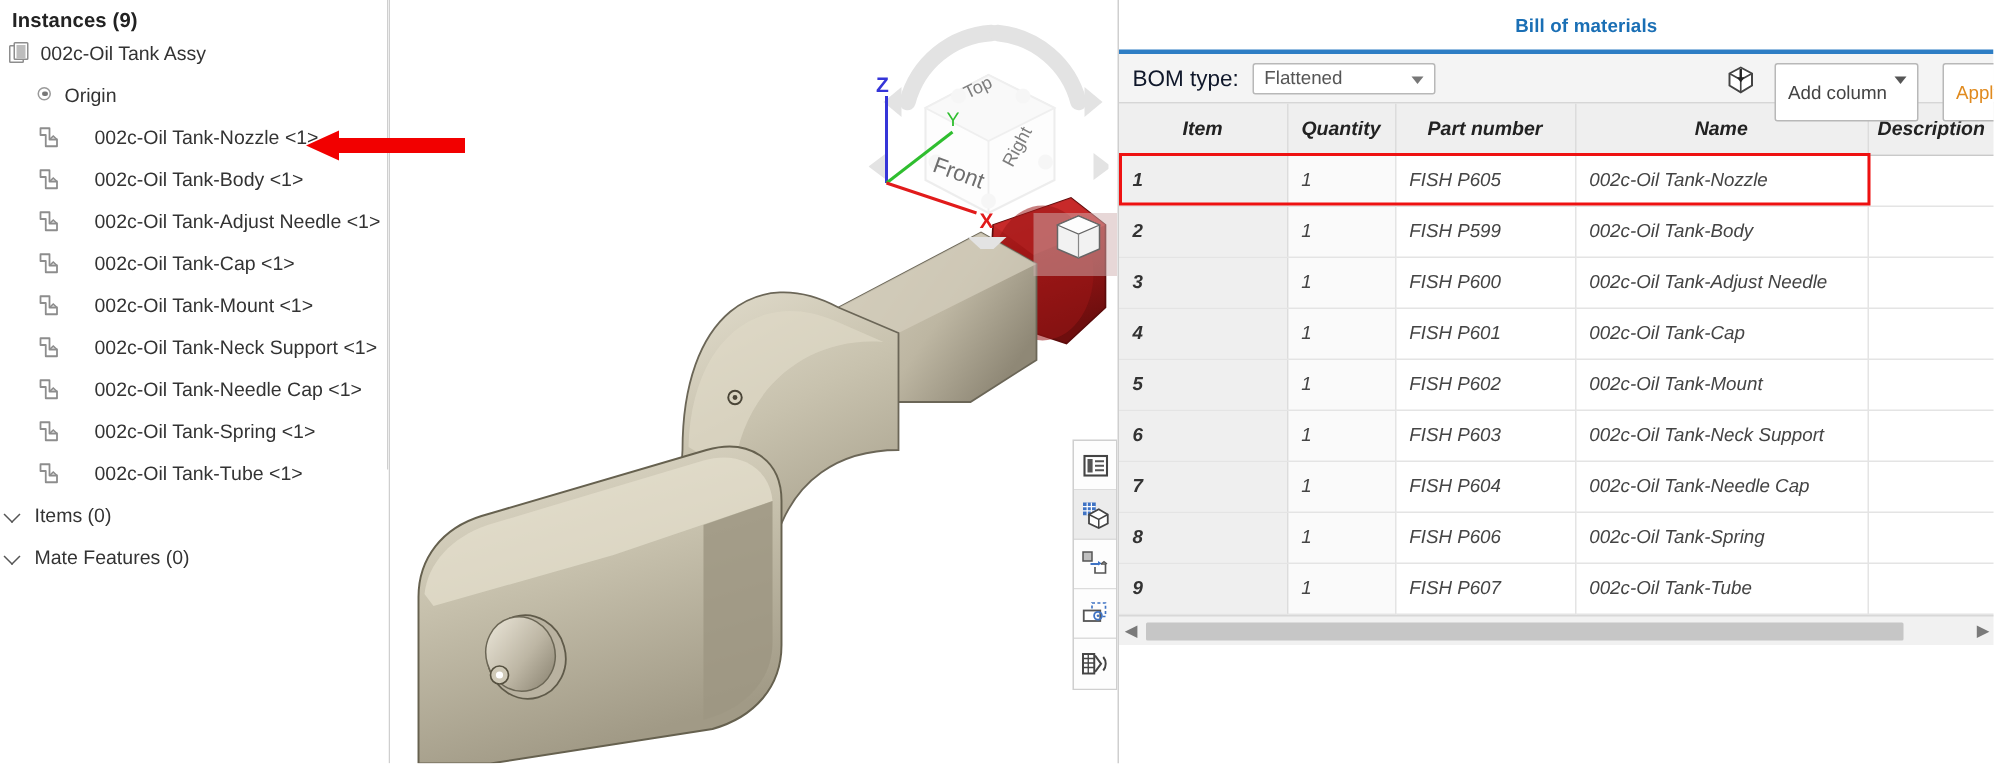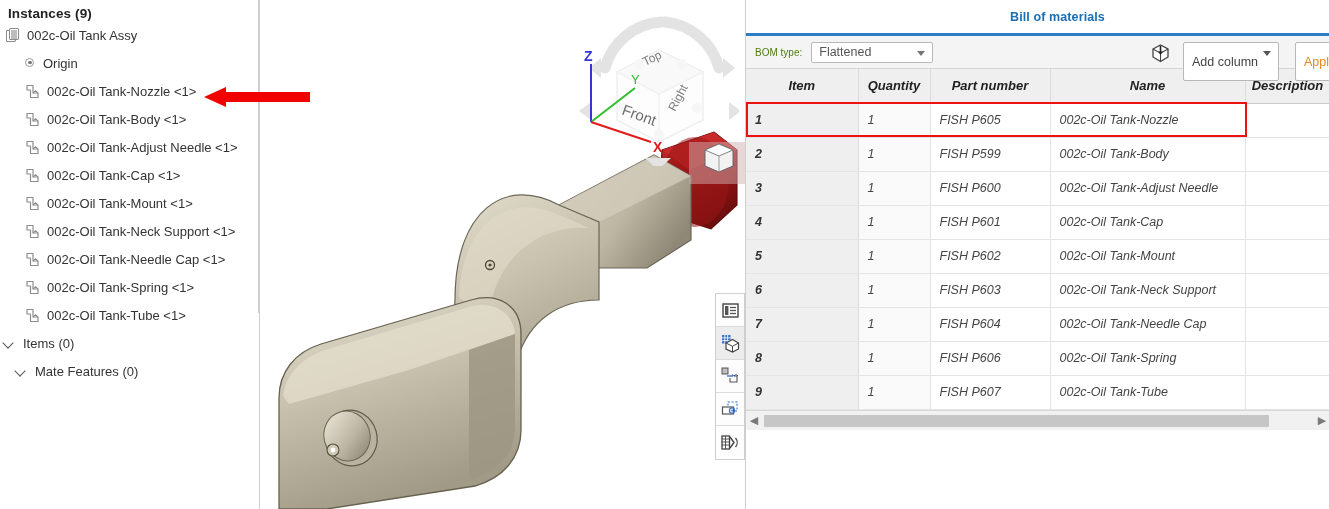--- a/index.html
+++ b/index.html
@@ -24,21 +24,21 @@
     font-size: 13.5px; font-weight: bold; color: #222;
     padding: 6px 0 0 8px; letter-spacing: .1px;
   }
   .tree-row {
     display: flex; align-items: center; height: 28px;
     font-size: 13px; color: #333; white-space: nowrap;
   }
   .tree-row .lbl { line-height: 1; }
   .ind-1 { padding-left: 6px; }
   .ind-2 { padding-left: 25px; }
-  .ind-3 { padding-left: 25px; }
+  .ind-3 { padding-left: 25px; gap: 16px; }
 
   .ic { display: inline-block; flex: 0 0 auto; margin-right: 7px; position: relative; }
 
   
   .ic-asm { width: 14px; height: 15px; }
   .ic-asm .s1 { position:absolute; left:0; top:2px; width:10px; height:12px;
       border:1.3px solid #8d8d8d; background:#fff; border-radius:1px; }
   .ic-asm .s2 { position:absolute; left:3px; top:0px; width:10px; height:12px;
       border:1.3px solid #8d8d8d; background:#fff; border-radius:1px; }
   .ic-asm .s3 { position:absolute; left:5px; top:2px; width:6px; height:9px; background:#bdbdbd; }
@@ -112,21 +112,21 @@
     font-size: 12.5px; color: #1a6fb5; font-weight: bold; letter-spacing: .1px;
     margin-left: 40px;
   }
   #bom-title-rule { height: 3px; background: #2d7dc4; width: 100%; }
 
   #bom-toolbar {
     height: 33px; background: #f4f4f4; border-bottom: 1px solid #d6d6d6;
     display: flex; align-items: center; padding: 0 0 0 9px; gap: 0;
     position: relative;
   }
-  .bom-label { font-size: 10px; color: #4d7c0f; margin-right: 9px; }
+  .bom-label { font-size: 15px; color: #0f172a; margin-right: 9px; }
   .bom-select {
     width: 122px; height: 21px; background: #fff; border: 1px solid #b8b8b8;
     border-radius: 2px; font-size: 12.5px; color: #555;
     display: flex; align-items: center; padding: 0 7px; position: relative;
   }
   .bom-select .caret {
     position:absolute; right: 7px; top: 8px;
     width:0;height:0;border-left:4px solid transparent;border-right:4px solid transparent;
     border-top:5px solid #777;
   }
@@ -288,21 +288,21 @@
           </span>
           <span class="lbl">002c-Oil Tank-Tube &lt;1&gt;</span>
         </div>
       </div>
 
     <div id="tree-sections">
         <div class="tree-row" style="padding-left: 2px;">
           <span class="chev"></span>
           <span class="lbl">Items (0)</span>
         </div>
-        <div class="tree-row" style="padding-left: 14px;">
+        <div class="tree-row" style="padding-left: 2px;">
           <span class="chev"></span>
           <span class="lbl">Mate Features (0)</span>
         </div>
       </div>
   </div>
 
   <div id="tree-toggle">
     <svg width="17" height="17" viewBox="0 0 17 17" aria-hidden="true">
       <line x1="3" y1="2.5" x2="3" y2="15" stroke="#666" stroke-width="1.4"></line>
       <polygon points="0.6,2.2 5.4,2.2 3,5.2" fill="#666"></polygon>

